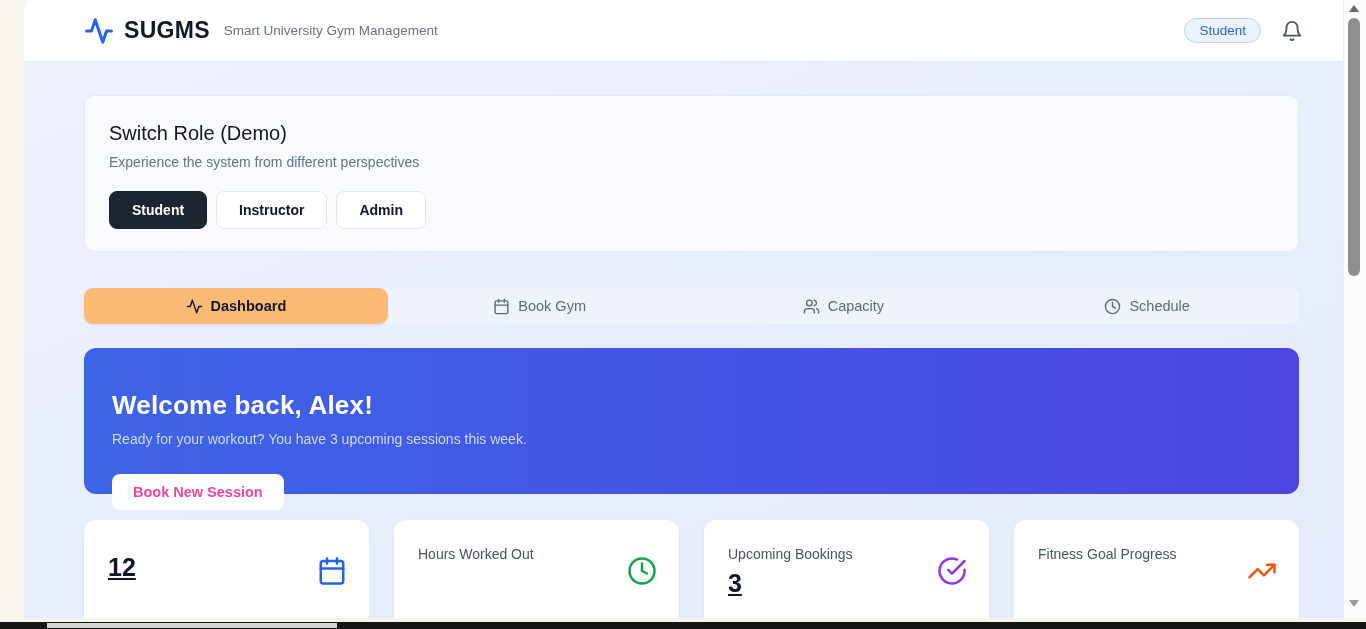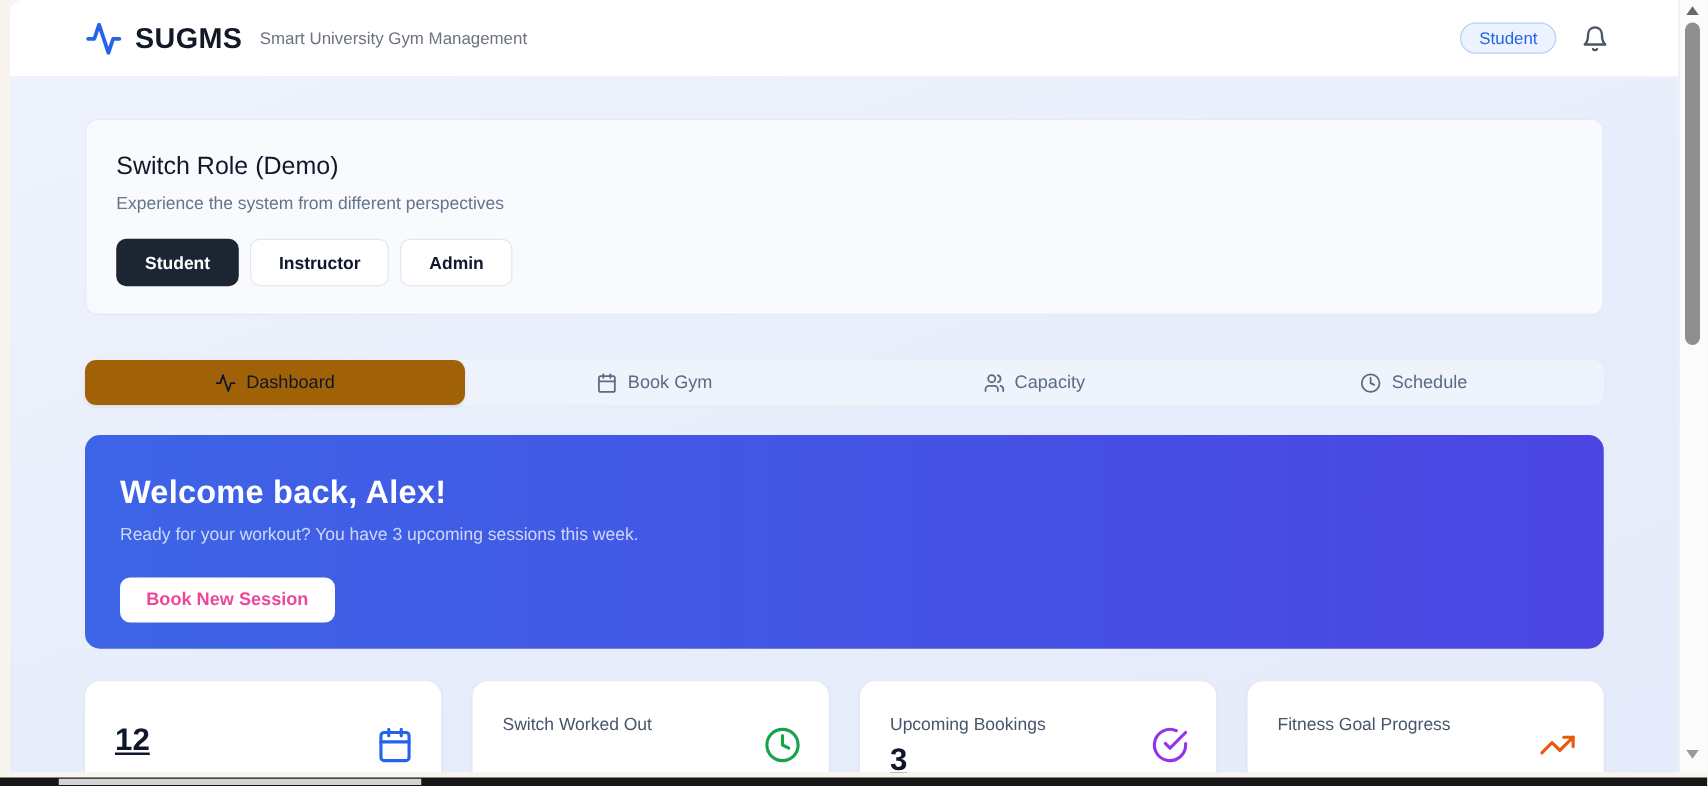--- a/index.html
+++ b/index.html
@@ -1,21 +1,21 @@
 <!DOCTYPE html>
 <html><head>
 <meta charset="utf-8">
 <style>
   * { margin:0; padding:0; box-sizing:border-box; }
   body { font-family:"Liberation Sans", sans-serif; background:#fff; }
 
   .viewport { position:relative; width:1366px; height:629px; background:#f8f5ef; overflow:hidden; }
 
   
-  .app { position:absolute; left:8px; top:0; width:1335px; height:618px;
+  .app { position:absolute; left:24px; top:0; width:1335px; height:618px;
          background:linear-gradient(160deg,#eff3fc 0%,#e7edfa 55%,#e5ebfa 100%);
          border-radius:10px 0 0 0; overflow:hidden; }
 
   
   .header { height:62px; background:#ffffff; border-bottom:1px solid #e9edf4;
             display:flex; align-items:center; padding:0 56px 0 60px; }
   .logo-icon { width:30px; height:30px; color:#2563eb; display:flex; }
   .logo-icon svg { width:30px; height:30px; }
   .logo-text { margin-left:10px; font-size:23px; font-weight:700; color:#111827; letter-spacing:.3px; }
   .tagline { margin-left:14px; font-size:13.5px; color:#6b7280; }
@@ -35,26 +35,26 @@
   .role-row { margin-top:21px; display:flex; gap:9px; }
   .role-btn { padding:10px 22px; border-radius:8px; font-size:14px; font-weight:700;
               border:1px solid #e2e8f0; background:#fff; color:#0f172a; cursor:pointer;
               font-family:"Liberation Sans", sans-serif; }
   .role-btn.active { background:#1c2532; border-color:#1c2532; color:#fff; }
 
   .tab-bar { margin-top:36px; height:36px; background:#eff3fb; border-radius:9px; display:flex; }
   .tab { flex:1; display:flex; align-items:center; justify-content:center; gap:8px;
          font-size:14.5px; color:#5b6b83; border-radius:9px; cursor:pointer; }
   .tab svg { width:17px; height:17px; }
-  .tab.active { background:#a16207; color:#0f172a; font-weight:400;
+  .tab.active { background:#fdba74; color:#0f172a; font-weight:700;
                 box-shadow:0 1px 3px rgba(15,23,42,.08); }
 
-  .banner { margin-top:24px; height:171px; border-radius:12px;
+  .banner { margin-top:24px; height:146px; border-radius:12px;
             background:linear-gradient(90deg,#3d64e6 0%,#4b45e2 100%);
-            padding:30px 28px; color:#fff; }
+            padding:42px 28px; color:#fff; }
   .banner-title { font-size:26px; font-weight:700; letter-spacing:.2px; }
   .banner-sub { margin-top:10px; font-size:14px; color:#ccd9fa; }
   .banner-cta { margin-top:27px; display:inline-block; background:#fff; color:#ec4899;
                 font-size:14.5px; font-weight:700; padding:10px 21px; border-radius:8px;
                 border:none; cursor:pointer; font-family:"Liberation Sans", sans-serif; }
 
   .stats { margin-top:26px; display:grid; grid-template-columns:repeat(4,1fr); gap:25px; }
   .stat-card { position:relative; background:#fff; border-radius:12px; padding:26px 24px;
                height:120px; box-shadow:0 1px 3px rgba(15,23,42,.06); }
   .stat-label { font-size:14px; color:#475569; }
@@ -161,21 +161,21 @@
           <span class="stat-icon" style="color: rgb(37, 99, 235);">
             <svg viewBox="0 0 24 24" fill="none" stroke="currentColor" stroke-width="2" stroke-linecap="round" stroke-linejoin="round">
                 <rect x="3" y="4" width="18" height="18" rx="2"></rect>
                 <line x1="16" y1="2" x2="16" y2="6"></line>
                 <line x1="8" y1="2" x2="8" y2="6"></line>
                 <line x1="3" y1="10" x2="21" y2="10"></line>
               </svg>
           </span>
         </div>
         <div class="stat-card">
-          <div class="stat-label">Switch Worked Out</div>
+          <div class="stat-label">Hours Worked Out</div>
           <span class="stat-icon" style="color: rgb(22, 163, 74);">
             <svg viewBox="0 0 24 24" fill="none" stroke="currentColor" stroke-width="2" stroke-linecap="round" stroke-linejoin="round">
                 <circle cx="12" cy="12" r="10"></circle>
                 <polyline points="12 6 12 12 16 14"></polyline>
               </svg>
           </span>
         </div>
         <div class="stat-card">
           <div class="stat-label">Upcoming Bookings</div>
           <div class="stat-value">3</div>

